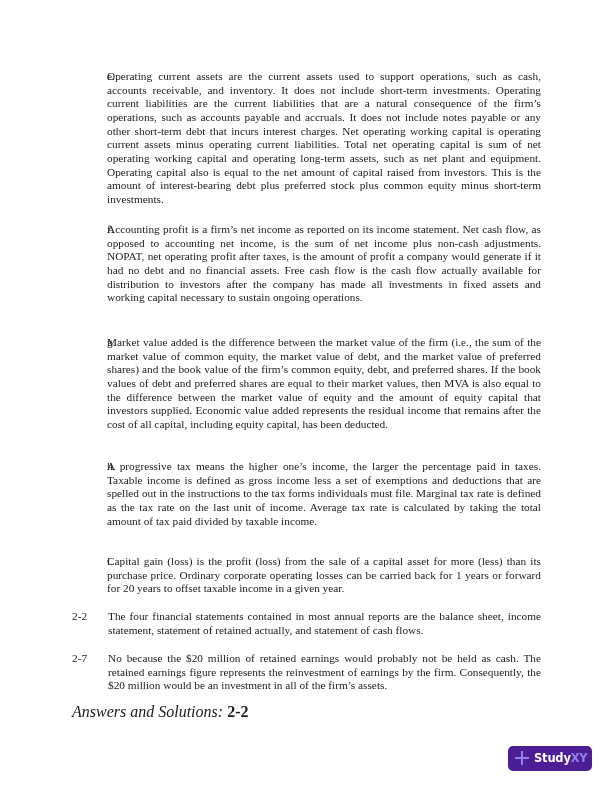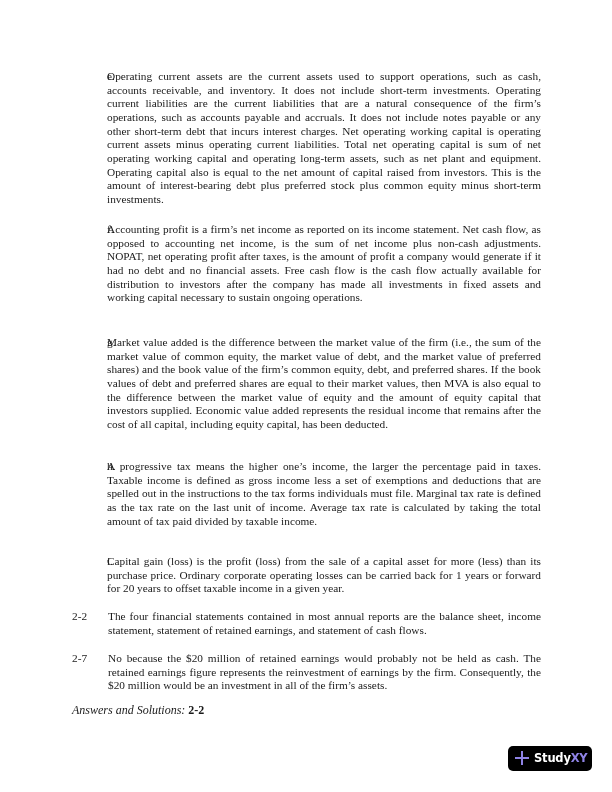--- a/index.html
+++ b/index.html
@@ -8,26 +8,26 @@
     font-family: "Liberation Serif", "DejaVu Serif", serif; color: #1a1a1a;
   }
   .page { position: absolute; left: 0; top: 0; width: 612px; height: 792px; }
   .para { position: absolute; font-size: 11.3px; line-height: 13.65px; text-align: justify; }
   .sub { left: 107px; width: 434px; }
   .sub .lbl { position: absolute; left: 0; top: 0; }
   .sub .body { text-align: justify; }
   .prob { left: 72px; width: 469px; }
   .prob .lbl { position: absolute; left: 0; top: 0; }
   .prob .body { margin-left: 36px; text-align: justify; }
-  .footer { position: absolute; left: 72px; top: 703px; font-size: 12px; }
+  .footer { position: absolute; left: 72px; top: 703px; font-size: 16px; }
   .footer .it { font-style: italic; }
   .footer .b { font-weight: bold; }
   .badge {
     position: absolute; left: 508px; top: 746px; width: 84px; height: 25px;
-    background: #000000; border-radius: 5px; display: flex; align-items: center;
+    background: #4c1d95; border-radius: 5px; display: flex; align-items: center;
   }
   .badge .plus { position: absolute; left: 7px; top: 5px; width: 14px; height: 14px; }
   .badge .plus::before, .badge .plus::after { content: ""; position: absolute; background: #8f83e6; }
   .badge .plus::before { left: 6px; top: 0; width: 2px; height: 14px; }
   .badge .plus::after { left: 0; top: 6px; width: 14px; height: 2px; }
   .badge .brand { position: absolute; left: 26px; top: 5px; font-family: "DejaVu Sans", sans-serif; font-weight: bold; font-size: 11.5px; letter-spacing: -0.2px; }
   .badge .brand .w { color: #ffffff; }
   .badge .brand .x { color: #8f83e6; }
 </style>
 </head>
@@ -55,21 +55,21 @@
     <div class="body">A progressive tax means the higher one’s income, the larger the percentage paid in taxes.  Taxable income is defined as gross income less a set of exemptions and deductions that are spelled out in the instructions to the tax forms individuals must file.  Marginal tax rate is defined as the tax rate on the last unit of income.  Average tax rate is calculated by taking the total amount of tax paid divided by taxable income.</div>
   </div>
 
   <div class="para sub" style="top:555px;">
     <span class="lbl">i.</span>
     <div class="body">Capital gain (loss) is the profit (loss) from the sale of a capital asset for more (less) than its purchase price.  Ordinary corporate operating losses can be carried back for 1 years or forward for 20 years to offset taxable income in a given year.</div>
   </div>
 
   <div class="para prob" style="top:610px;">
     <span class="lbl">2-2</span>
-    <div class="body">The four financial statements contained in most annual reports are the balance sheet, income statement, statement of retained earnings, and statement of cash flows.</div>
+    <div class="body">The four financial statements contained in most annual reports are the balance sheet, income statement, statement of retained actually, and statement of cash flows.</div>
   </div>
 
   <div class="para prob" style="top:652px;">
     <span class="lbl">2-7</span>
     <div class="body">No because the $20 million of retained earnings would probably not be held as cash.  The retained earnings figure represents the reinvestment of earnings by the firm.  Consequently, the $20 million would be an investment in all of the firm’s assets.</div>
   </div>
 
   <div class="footer">
     <span class="it">Answers and Solutions:</span>
     <span class="b">2-2</span>

